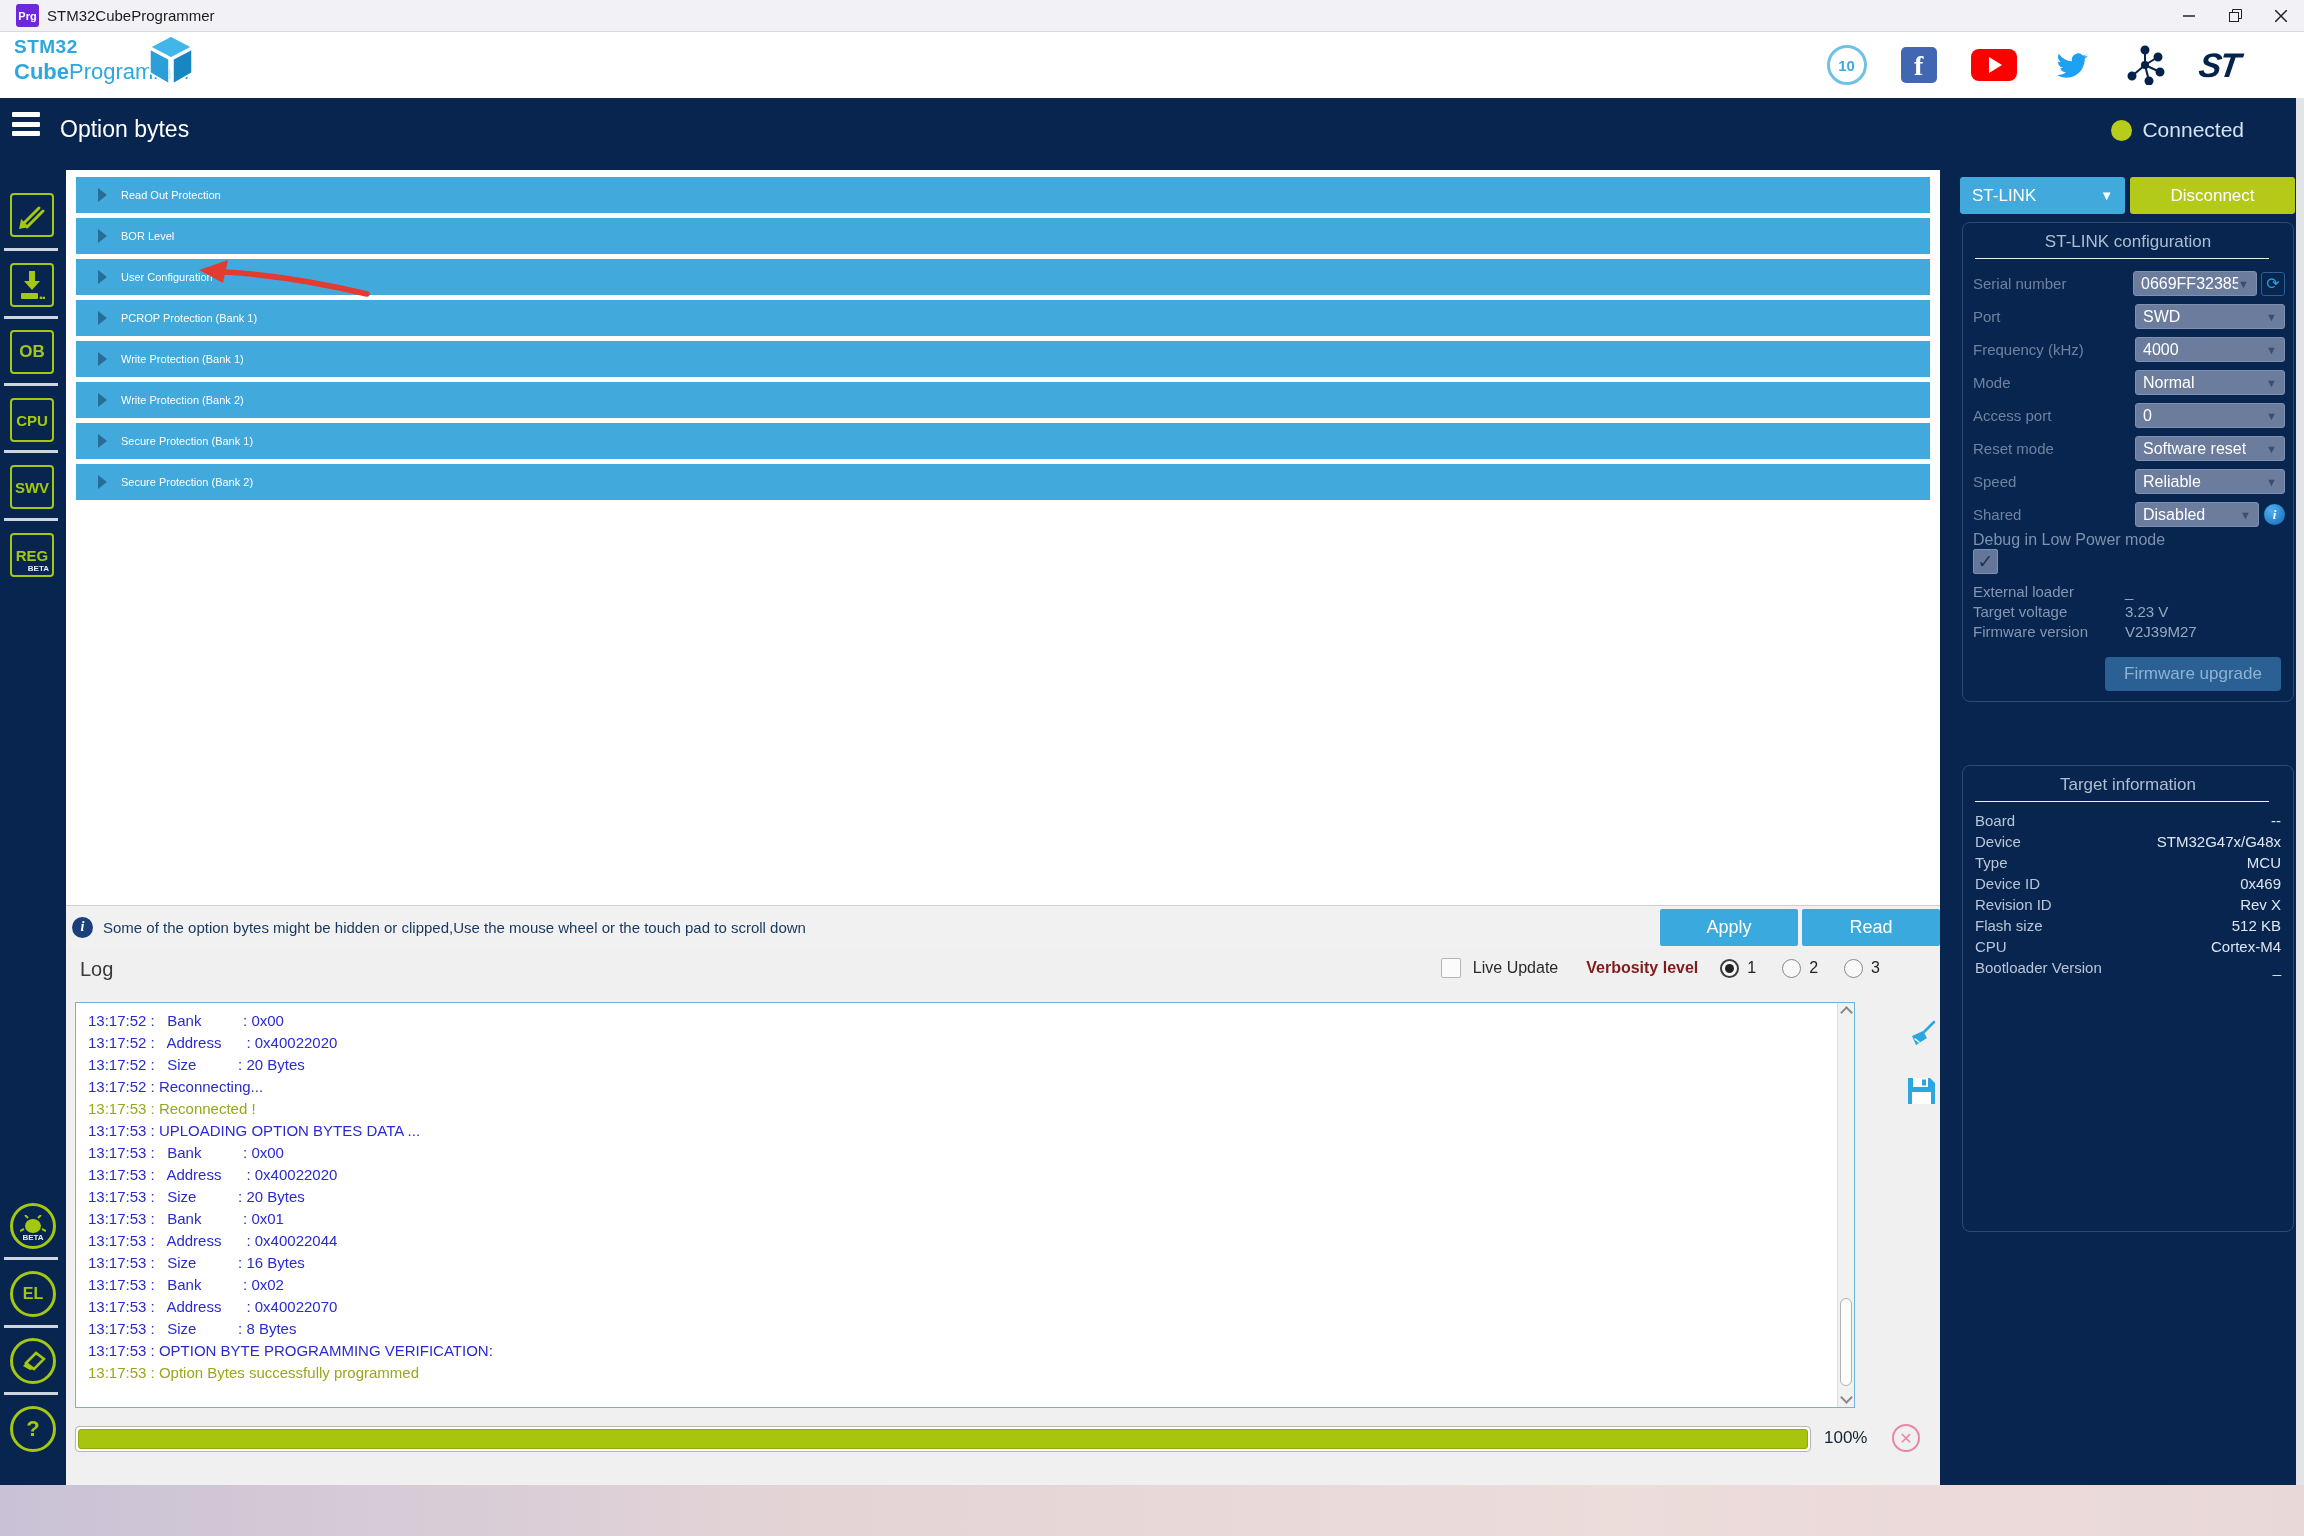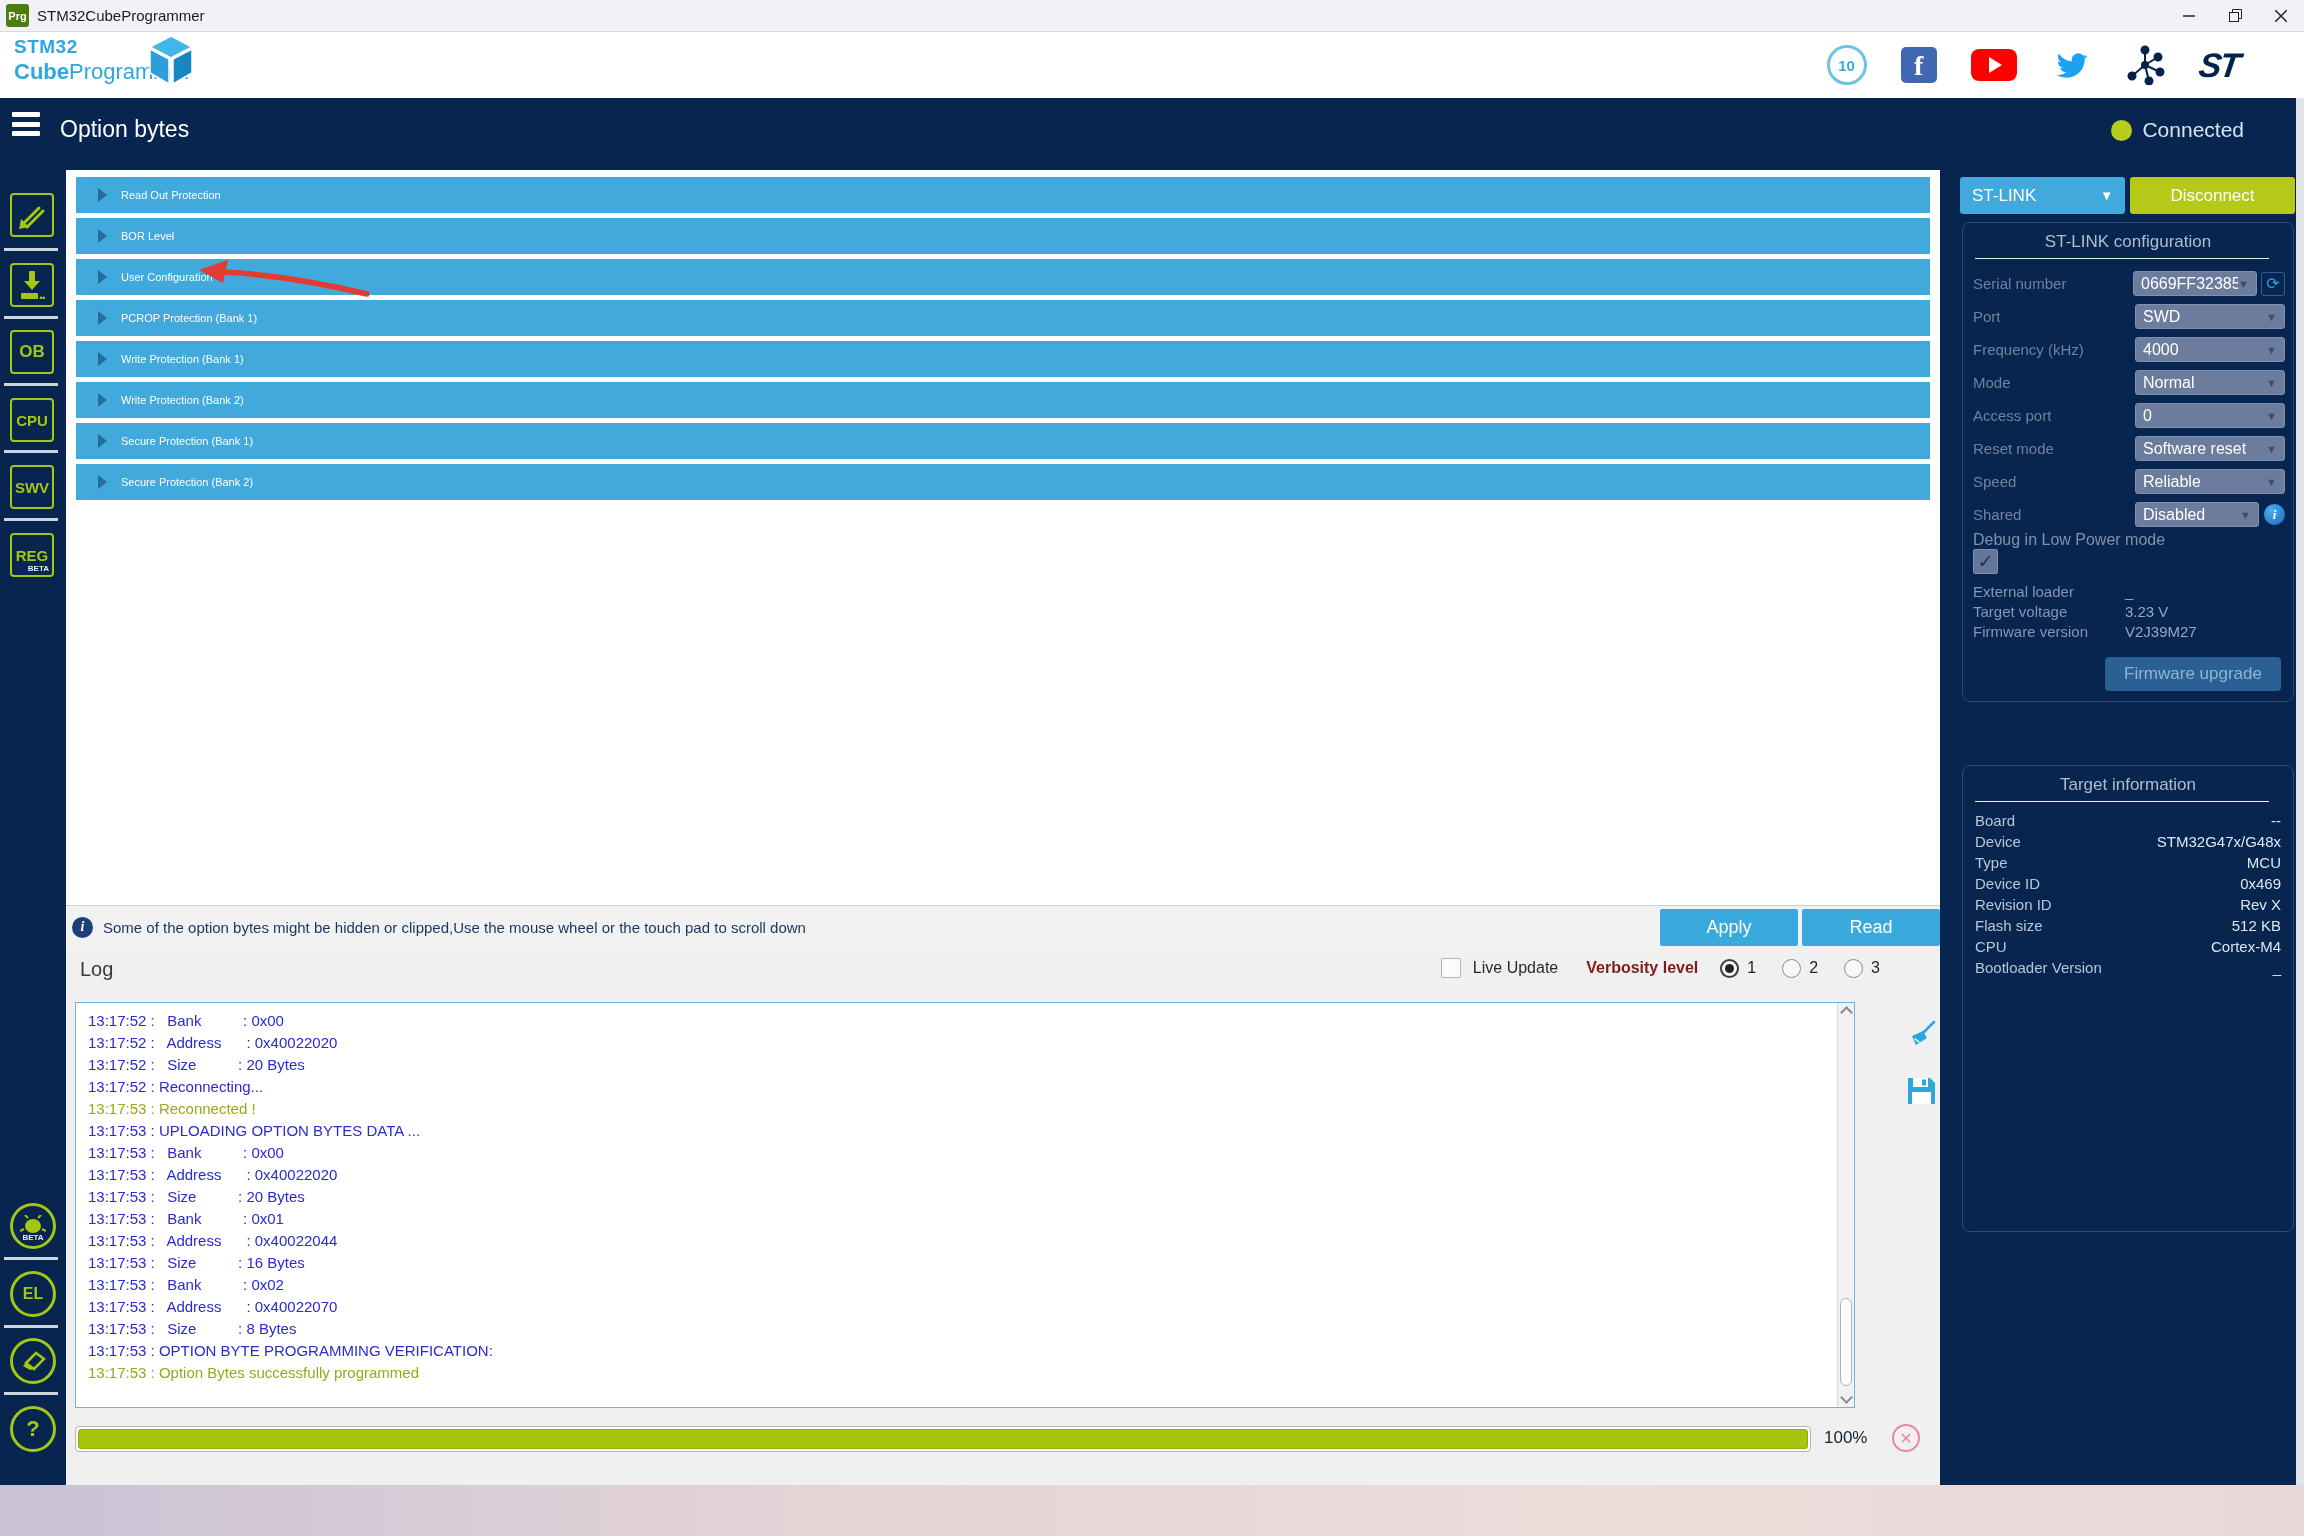--- a/index.html
+++ b/index.html
@@ -2,22 +2,22 @@
 <html><head>
 <meta charset="utf-8">
 <style>
   * { margin:0; padding:0; box-sizing:border-box; }
   html,body { width:2304px; height:1536px; overflow:hidden; }
   body { font-family:"Liberation Sans", sans-serif; position:relative; background:#ffffff; }
 
   
   #titlebar { position:absolute; left:0; top:0; width:2304px; height:32px;
     background:#f2f2f6; border-bottom:1px solid #d9d9de; display:flex; align-items:center; }
-  .app-badge { width:23px; height:23px; background:#4d7c0f; color:#fff; font-size:11px; font-weight:bold;
-    display:flex; align-items:center; justify-content:center; border-radius:3px; margin:0 8px 0 6px; }
+  .app-badge { width:23px; height:23px; background:#6d28d9; color:#fff; font-size:11px; font-weight:bold;
+    display:flex; align-items:center; justify-content:center; border-radius:3px; margin:0 8px 0 16px; }
   .win-title { font-size:15px; color:#1b1b1b; }
   .win-controls { margin-left:auto; display:flex; }
   .win-btn { width:46px; height:31px; display:flex; align-items:center; justify-content:center; color:#222; }
 
   
   #logobar { position:absolute; left:0; top:32px; width:2304px; height:66px; background:#ffffff; }
   #logo { position:absolute; left:14px; top:4px; color:#2da7dd; }
   #logo .l1 { font-size:19px; font-weight:bold; letter-spacing:0.5px; }
   #logo .l2 { font-size:22px; margin-top:1px; }
   #logo .l2 b { font-weight:bold; }

